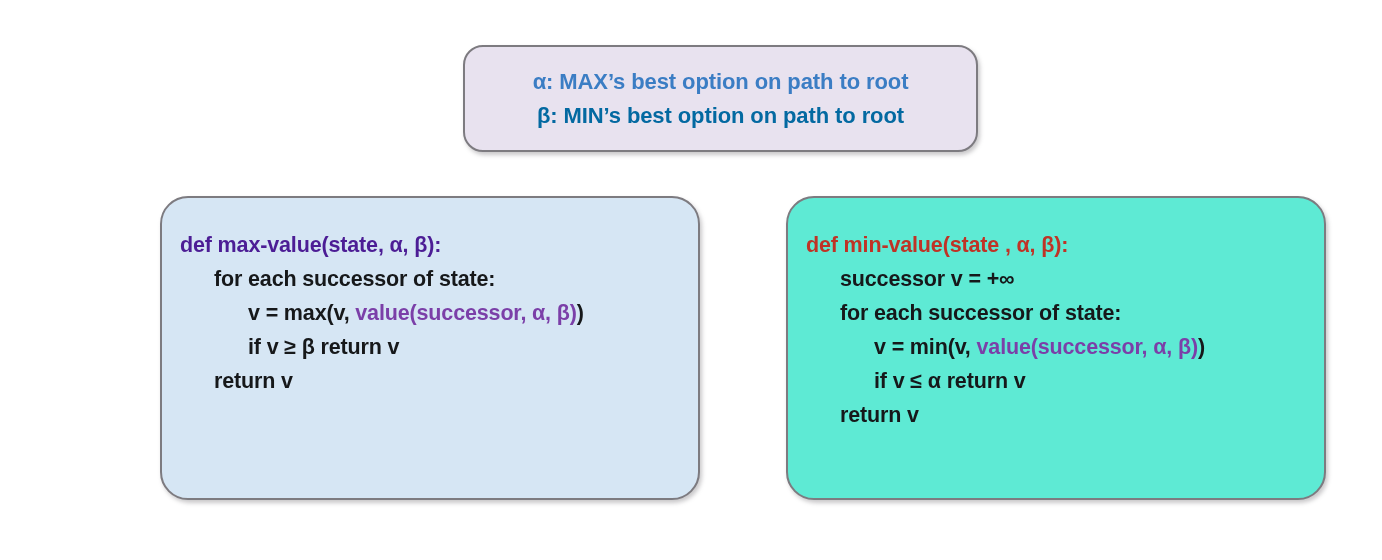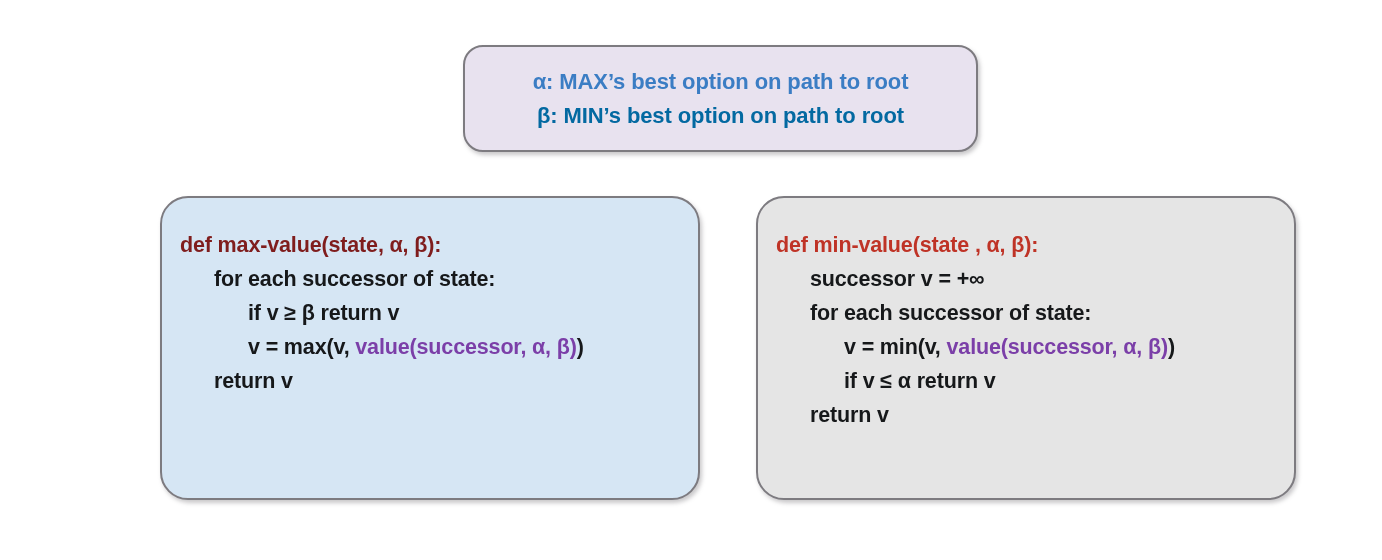--- a/index.html
+++ b/index.html
@@ -52,53 +52,53 @@
     border: 2px solid #7d7b80;
     border-radius: 28px;
     box-shadow: 2px 3px 4px rgba(120,118,122,0.40);
     padding: 30px 0 0 18px;
   }
   #max-panel {
     left: 160px;
     background: #d6e6f4;
   }
   #min-panel {
-    left: 756px;
-    background: #e5e5e5;
+    left: 786px;
+    background: #5eead4;
   }
 
   .code-line {
     font-size: 21.5px;
     font-weight: bold;
     line-height: 34px;
     color: #16181a;
     white-space: pre;
     letter-spacing: -0.15px;
   }
   .indent-0 { padding-left: 0px; }
   .indent-1 { padding-left: 34px; }
   .indent-2 { padding-left: 68px; }
 
-  .sig-max  { color: #7f1d1d; }
+  .sig-max  { color: #4c1d95; }
   .sig-min  { color: #bf3326; }
   .tok-value { color: #7b3fa8; }
 </style>
 </head>
 <body>
 
 <div id="legend-box">
   <div class="legend-line legend-alpha">α: MAX’s best option on path to root</div>
   <div class="legend-line legend-beta">β: MIN’s best option on path to root</div>
 </div>
 
 <div class="code-panel" id="max-panel">
   <div class="code-line indent-0 sig-max">def max-value(state, α, β):</div>
   <div class="code-line indent-1">for each successor of state:</div>
+  <div class="code-line indent-2"><span>v = max(v, </span><span class="tok-value">value(successor, α, β)</span><span>)</span></div>
   <div class="code-line indent-2">if v ≥ β return v</div>
-  <div class="code-line indent-2"><span>v = max(v, </span><span class="tok-value">value(successor, α, β)</span><span>)</span></div>
   <div class="code-line indent-1">return v</div>
 </div>
 
 <div class="code-panel" id="min-panel">
   <div class="code-line indent-0 sig-min">def min-value(state , α, β):</div>
   <div class="code-line indent-1">successor v = +∞</div>
   <div class="code-line indent-1">for each successor of state:</div>
   <div class="code-line indent-2"><span>v = min(v, </span><span class="tok-value">value(successor, α, β)</span><span>)</span></div>
   <div class="code-line indent-2">if v ≤ α return v</div>
   <div class="code-line indent-1">return v</div>

